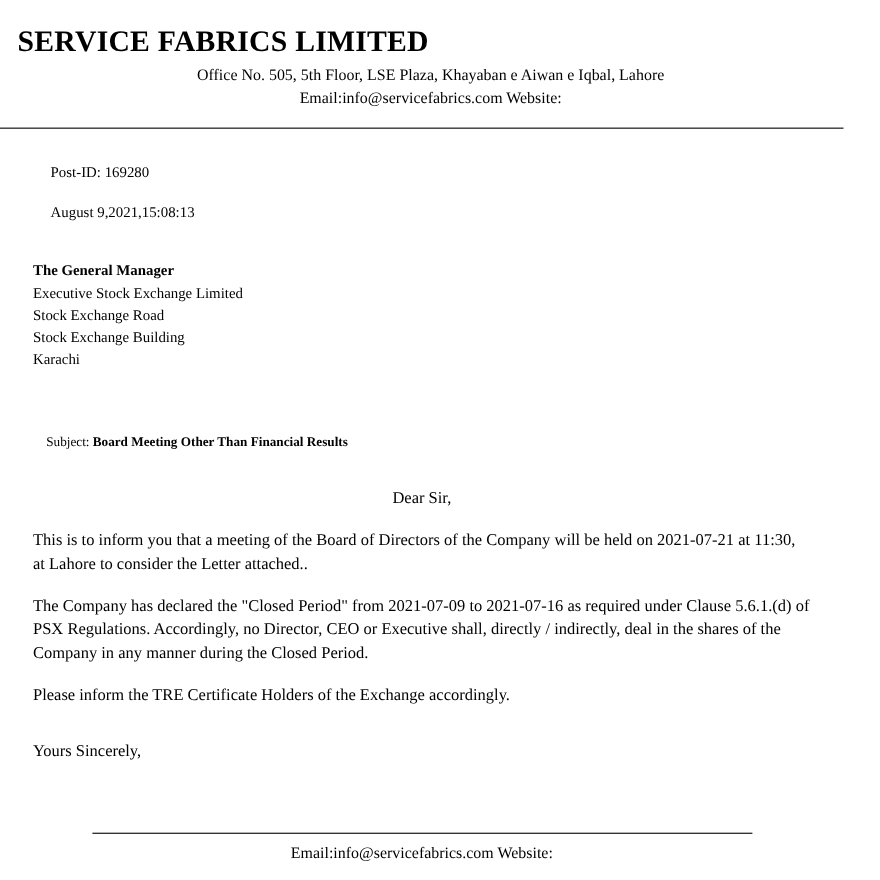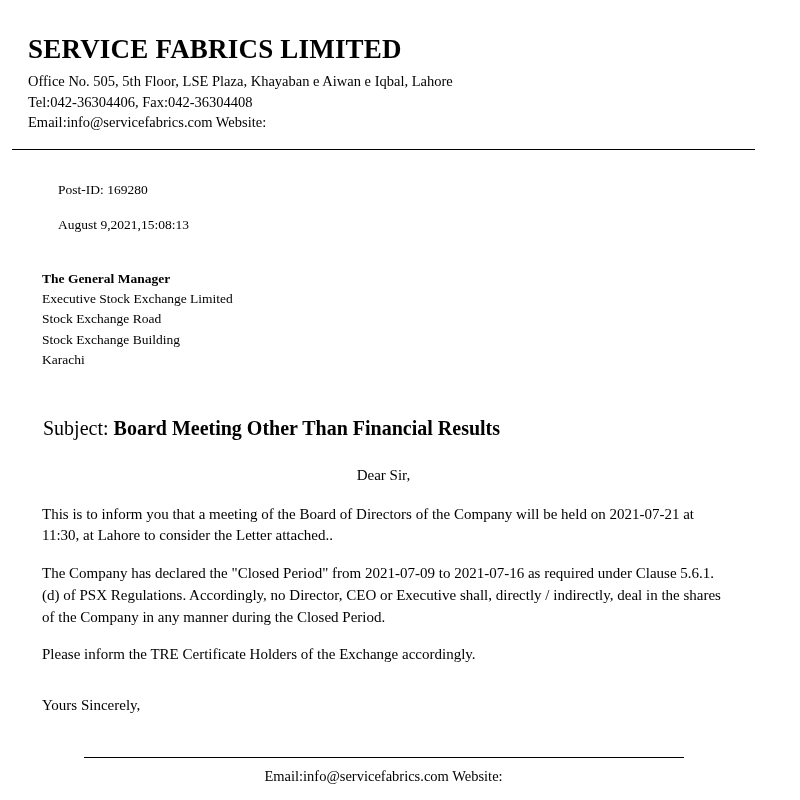--- a/index.html
+++ b/index.html
@@ -12,40 +12,41 @@
     background: #ffffff;
     font-family: "Liberation Serif", serif;
     color: #000000;
     -webkit-font-smoothing: antialiased;
   }
   .page {
     position: relative;
     width: 767px;
     height: 800px;
     box-sizing: border-box;
-    padding: 12px;
+    padding: 0;
     overflow: hidden;
   }
 
   
   .letterhead {
     padding: 22px 0 6px 16px;
   }
   .company-name {
     font-family: "Liberation Serif", serif;
     font-weight: bold;
     font-size: 27px;
     letter-spacing: 0.2px;
     line-height: 1.15;
     margin: 0 0 6px 0;
   }
   .company-line {
     font-size: 14.5px;
     line-height: 1.42;
     margin: 0;
+    text-align: center;
   }
   .hr-top {
     border: none;
     border-top: 1.6px solid #000;
     margin: 10px 0 0 0;
     width: 100%;
   }
 
   
   .body-area {
@@ -64,22 +65,22 @@
     margin: 0;
     line-height: 1.5;
   }
   .addressee-line {
     font-size: 13.5px;
     margin: 0;
     line-height: 1.5;
   }
 
   .subject-row {
-    font-size: 20px;
-    margin: 1px;
+    font-size: 12px;
+    margin: 12px;
     line-height: 1.5;
   }
   .subject-label { font-weight: normal; }
   .subject-value { font-weight: bold; }
 
   .salutation {
     font-size: 15px;
     margin: 0;
     line-height: 1.5;
     text-align: center;
@@ -117,21 +118,20 @@
   }
 </style>
 </head>
 <body>
 
 <div class="page">
 
   <div class="letterhead">
     <h1 class="company-name">SERVICE FABRICS LIMITED</h1>
     <p class="company-line">Office No. 505, 5th Floor, LSE Plaza, Khayaban e Aiwan e Iqbal, Lahore</p>
-    <p class="company-line">Tel:042-36304406,  Fax:042-36304408</p>
     <p class="company-line">Email:info@servicefabrics.com Website:</p>
   </div>
   <hr class="hr-top">
 
   <div class="body-area">
 
     <p class="meta-line">Post-ID: 169280</p>
     <p class="meta-line">August 9,2021,15:08:13</p>
 
     <div class="block-gap-lg"></div>

